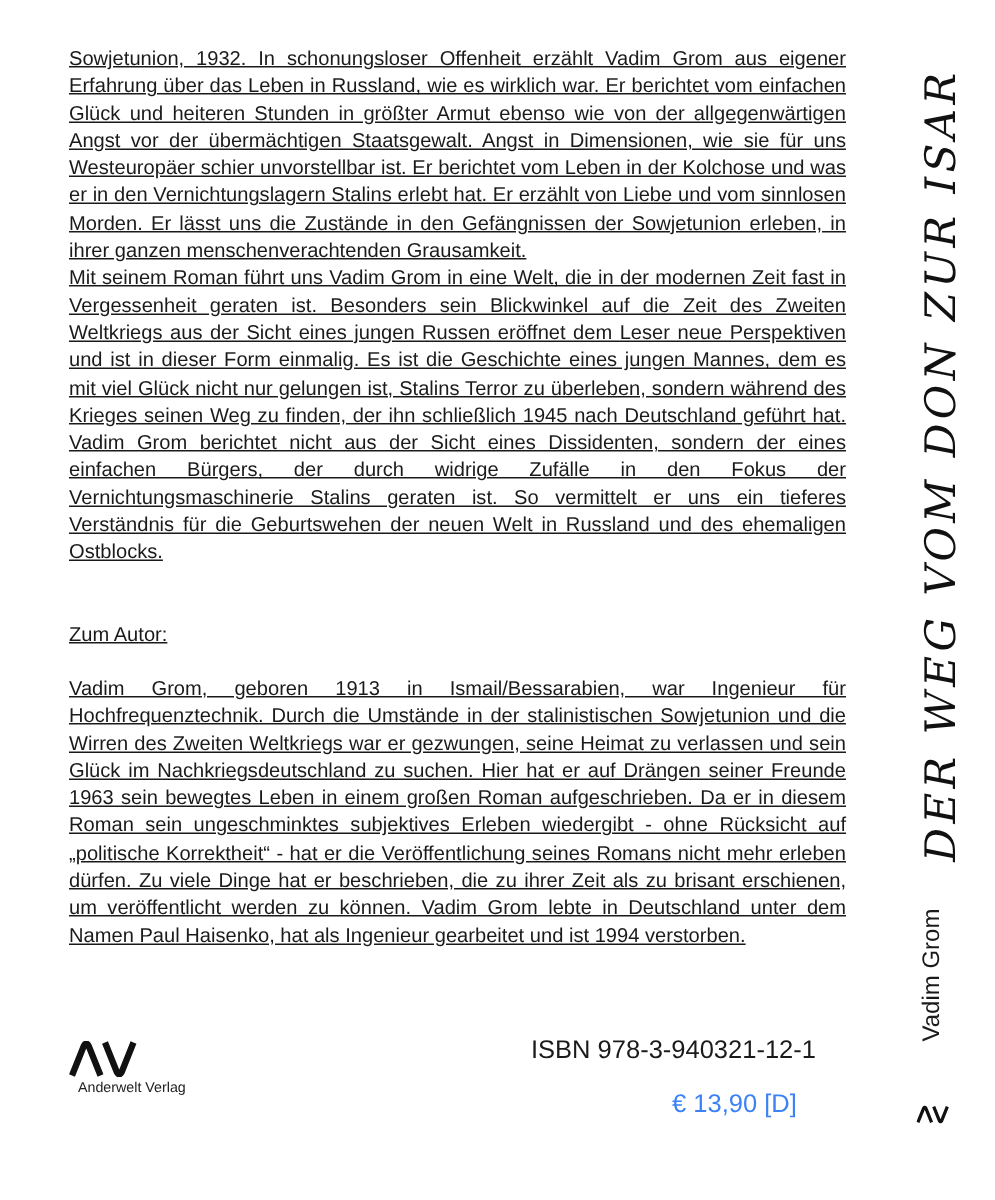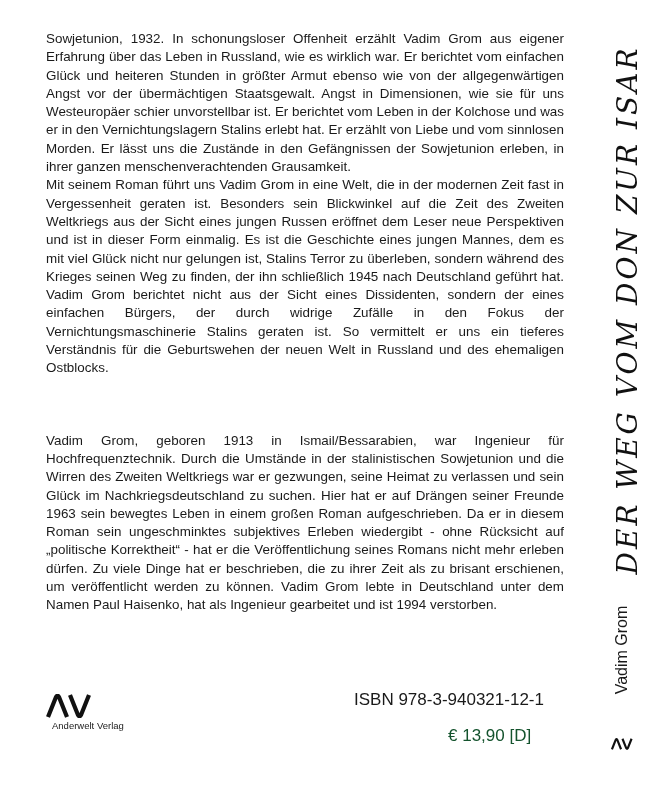--- a/index.html
+++ b/index.html
@@ -1,38 +1,39 @@
 <!DOCTYPE html>
 <html><head>
 <meta charset="utf-8">
 <style>
   html, body { margin:0; padding:0; background:#ffffff; }
   body { width:663px; height:800px; position:relative; overflow:hidden; font-family:"Liberation Sans", sans-serif; color:#1a1a1a; }
   .back { position:absolute; left:46px; top:30px; width:518px; font-size:13.4px; line-height:18.3px; text-align:justify; letter-spacing:0.01px; }
-  .back p { margin:0; }
+  .back p { margin:0;text-decoration:underline; }
   .gap-large { height:36px; }
   .gap-small { height:18px; }
   .logo { position:absolute; left:46px; top:694px; display:flex; align-items:flex-start;flex-direction:column; }
   .logo svg { display:block; }
   .logo-name { font-size:9.5px; margin-left:6px; margin-top:2px; color:#222; }
   .isbn { position:absolute; left:354px; top:690px; font-size:17px; color:#1a1a1a; }
-  .price { position:absolute; left:448px; top:726px; font-size:17px; color:#14532d; }
+  .price { position:absolute; left:448px; top:726px; font-size:17px; color:#3b82f6; }
   .spine-title { position:absolute; left:627px; top:310px; transform:translate(-50%,-50%) rotate(-90deg); white-space:nowrap;
     font-family:"DejaVu Serif", serif; font-size:28px; font-style:italic; letter-spacing:3px; color:#111; }
   .spine-author { position:absolute; left:622px; top:650px; transform:translate(-50%,-50%) rotate(-90deg); white-space:nowrap;
     font-size:16px; color:#1a1a1a; }
   .spine-logo { position:absolute; left:611px; top:736px; }
 </style>
 </head>
 <body>
 
 <div class="back">
   <p>Sowjetunion, 1932. In schonungsloser Offenheit erzählt Vadim Grom aus eigener Erfahrung über das Leben in Russland, wie es wirklich war. Er berichtet vom einfachen Glück und heiteren Stunden in größter Armut ebenso wie von der allgegenwärtigen Angst vor der übermächtigen Staatsgewalt. Angst in Dimensionen, wie sie für uns Westeuropäer schier unvorstellbar ist. Er berichtet vom Leben in der Kolchose und was er in den Vernichtungslagern Stalins erlebt hat. Er erzählt von Liebe und vom sinnlosen Morden. Er lässt uns die Zustände in den Gefängnissen der Sowjetunion erleben, in ihrer ganzen menschenverachtenden Grausamkeit.</p>
   <p>Mit seinem Roman führt uns Vadim Grom in eine Welt, die in der modernen Zeit fast in Vergessenheit geraten ist. Besonders sein Blickwinkel auf die Zeit des Zweiten Weltkriegs aus der Sicht eines jungen Russen eröffnet dem Leser neue Perspektiven und ist in dieser Form einmalig. Es ist die Geschichte eines jungen Mannes, dem es mit viel Glück nicht nur gelungen ist, Stalins Terror zu überleben, sondern während des Krieges seinen Weg zu finden, der ihn schließlich 1945 nach Deutschland geführt hat. Vadim Grom berichtet nicht aus der Sicht eines Dissidenten, sondern der eines einfachen Bürgers, der durch widrige Zufälle in den Fokus der Vernichtungsmaschinerie Stalins geraten ist. So vermittelt er uns ein tieferes Verständnis für die Geburtswehen der neuen Welt in Russland und des ehemaligen Ostblocks.</p>
   <div class="gap-large"></div>
+  <p>Zum Autor:</p>
   <div class="gap-small"></div>
   <p>Vadim Grom, geboren 1913 in Ismail/Bessarabien, war Ingenieur für Hochfrequenztechnik. Durch die Umstände in der stalinistischen Sowjetunion und die Wirren des Zweiten Weltkriegs war er gezwungen, seine Heimat zu verlassen und sein Glück im Nachkriegsdeutschland zu suchen. Hier hat er auf Drängen seiner Freunde 1963 sein bewegtes Leben in einem großen Roman aufgeschrieben. Da er  in diesem Roman sein ungeschminktes subjektives Erleben wiedergibt - ohne Rücksicht auf „politische Korrektheit“ - hat er die Veröffentlichung seines Romans nicht mehr erleben dürfen. Zu viele Dinge hat er beschrieben, die zu ihrer Zeit als zu brisant erschienen, um veröffentlicht werden zu können. Vadim Grom lebte in Deutschland unter dem Namen Paul Haisenko, hat als Ingenieur gearbeitet und ist 1994 verstorben.</p>
 </div>
 
 <div class="logo">
   <svg width="46" height="24" viewBox="0 0 46 24">
     <path d="M2 23 L10 3 Q11.5 0.5 13 3 L21 23" fill="none" stroke="#111" stroke-width="4.2" stroke-linejoin="round"></path>
     <path d="M24 1 L32 21 Q33.5 23.5 35 21 L43 1" fill="none" stroke="#111" stroke-width="4.2" stroke-linejoin="round"></path>
   </svg>
   <span class="logo-name">Anderwelt Verlag</span>

